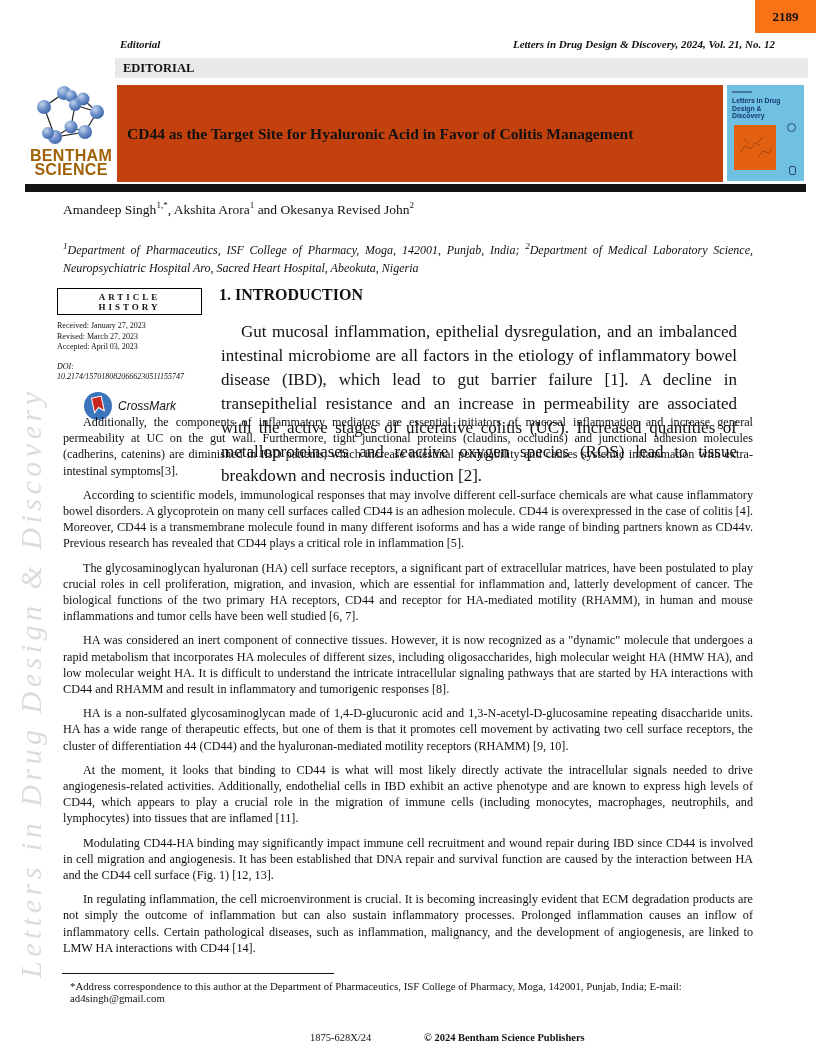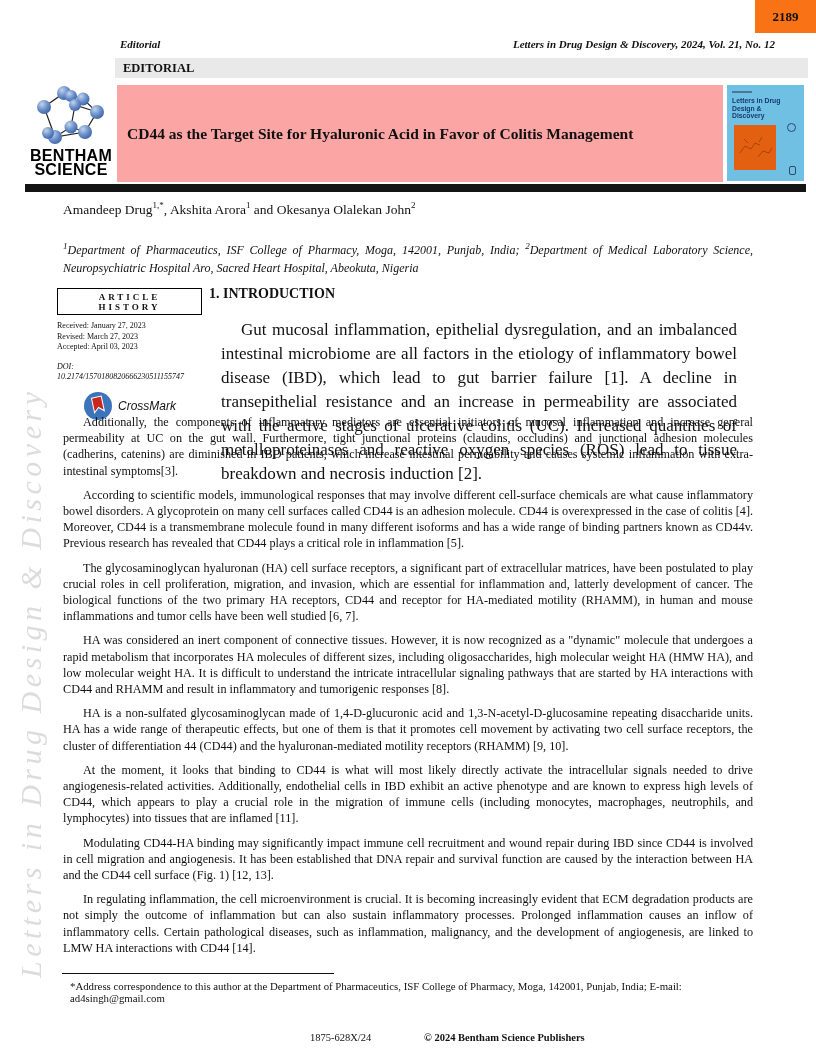--- a/index.html
+++ b/index.html
@@ -18,23 +18,23 @@
 
   
   .editorial-bar { position:absolute; top:58px; left:115px; right:8px; height:20px;
                    background:#e9e9e9; font-weight:bold; font-size:12.5px; line-height:20px;
                    padding-left:8px; box-sizing:border-box; }
 
   
   .masthead { position:absolute; top:85px; left:25px; right:10px; height:97px; }
   .bentham-logo { position:absolute; left:0; top:0; width:92px; height:97px; text-align:center; }
   .bentham-logo svg { display:block; margin:0 auto; }
-  .bentham-name { color:#000000; font-family:"Liberation Sans", sans-serif; font-weight:bold;
+  .bentham-name { color:#a16207; font-family:"Liberation Sans", sans-serif; font-weight:bold;
                   font-size:16px; line-height:14px; letter-spacing:0.3px; }
-  .title-box { position:absolute; left:92px; top:0; width:606px; height:97px; background:#fca5a5;
+  .title-box { position:absolute; left:92px; top:0; width:606px; height:97px; background:#c2410c;
                display:flex; align-items:center; }
   .title-box h1 { font-size:15.5px; font-weight:bold; margin:0 0 0 10px; }
 
   .journal-cover { position:absolute; right:2px; top:0; width:77px; height:96px;
                    background:#6fc0e2; box-sizing:border-box; padding:4px 5px; }
   .cover-micro { width:20px; height:2px; background:#47789b; margin:2px 0 4px; }
   .cover-title { color:#163a6e; font-family:"Liberation Sans", sans-serif; font-weight:bold;
                  font-size:6.8px; line-height:7.6px; width:62px; }
   .cover-art { position:absolute; left:7px; top:40px; width:42px; height:45px; background:#e2600f; }
   .cover-ring { position:absolute; right:8px; top:38px; width:9px; height:9px;
@@ -54,21 +54,21 @@
   .article-history { position:absolute; top:288px; left:57px; width:145px; }
   .ah-title { border:1.5px solid #000; text-align:center; font-size:9px; font-weight:bold;
               letter-spacing:3px; padding:3px 17px 2px; }
   .ah-dates { margin-top:6px; font-size:8px; line-height:10.5px; }
   .ah-doi { margin-top:9px; font-size:8px; font-style:italic; line-height:10px; }
   .crossmark { margin:9px 0 0 26px; display:flex; align-items:center; gap:5px; cursor:pointer;font-style:italic; }
   .crossmark-text { font-size:12px; font-family:"Liberation Sans", sans-serif; }
 
   
   .intro-col { position:absolute; top:286px; left:205px; width:548px; }
-  .intro-col h2 { font-size:14px; font-weight:bold; margin:0 4px 12px; }
+  .intro-col h2 { font-size:16px; font-weight:bold; margin:0 14px 12px; }
   .intro-col p { font-size:17px; line-height:24px; text-align:justify; text-indent:20px; margin:16px; }
 
   
   .body-text { position:absolute; top:414px; left:63px; width:690px; height:557px; overflow:hidden; }
   .body-text p { font-size:12.2px; line-height:16.2px; text-align:justify; text-indent:20px;
                  margin:0 0 8px;font-family:Liberation Serif, serif; }
 
   
   .vertical-text { position:absolute; left:14px; top:978px; transform:rotate(-90deg);
                    transform-origin:0 0; width:660px; white-space:nowrap;
@@ -149,21 +149,21 @@
           </g>
         </svg>
       </div>
       <div class="cover-logo-bottom"></div>
     </div>
   </div>
 
   <div class="black-bar"></div>
 
   <div class="authors">
-    <span>Amandeep Drug</span><sup>1,*</sup><span>, </span><span>Akshita Arora</span><sup>1</sup><span> and </span><span>Okesanya Olalekan John</span><sup>2</sup>
+    <span>Amandeep Singh</span><sup>1,*</sup><span>, </span><span>Akshita Arora</span><sup>1</sup><span> and </span><span>Okesanya Revised John</span><sup>2</sup>
   </div>
 
   <div class="affiliations">
     <sup>1</sup><span>Department of Pharmaceutics, ISF College of Pharmacy, Moga, 142001, Punjab, India; </span><sup>2</sup><span>Department of Medical Laboratory Science, Neuropsychiatric Hospital Aro, Sacred Heart Hospital, Abeokuta, Nigeria</span>
   </div>
 
   <div class="article-history">
     <div class="ah-title">ARTICLE HISTORY</div>
     <div class="ah-dates">
       <div>Received: January 27, 2023</div>

